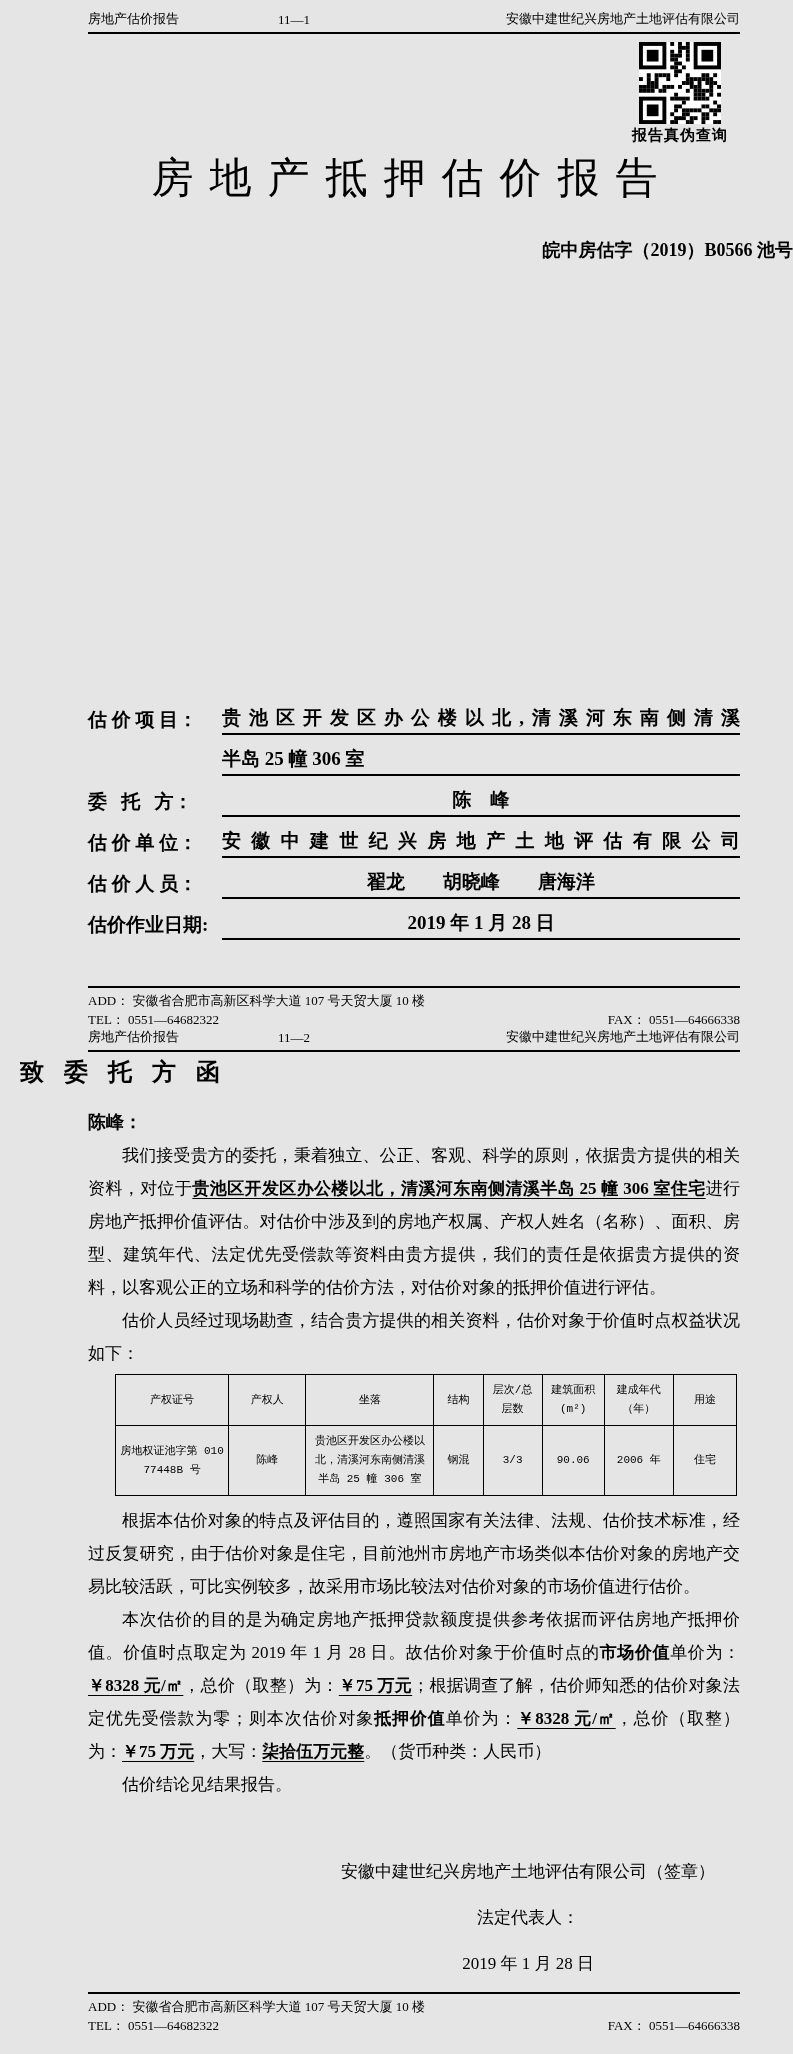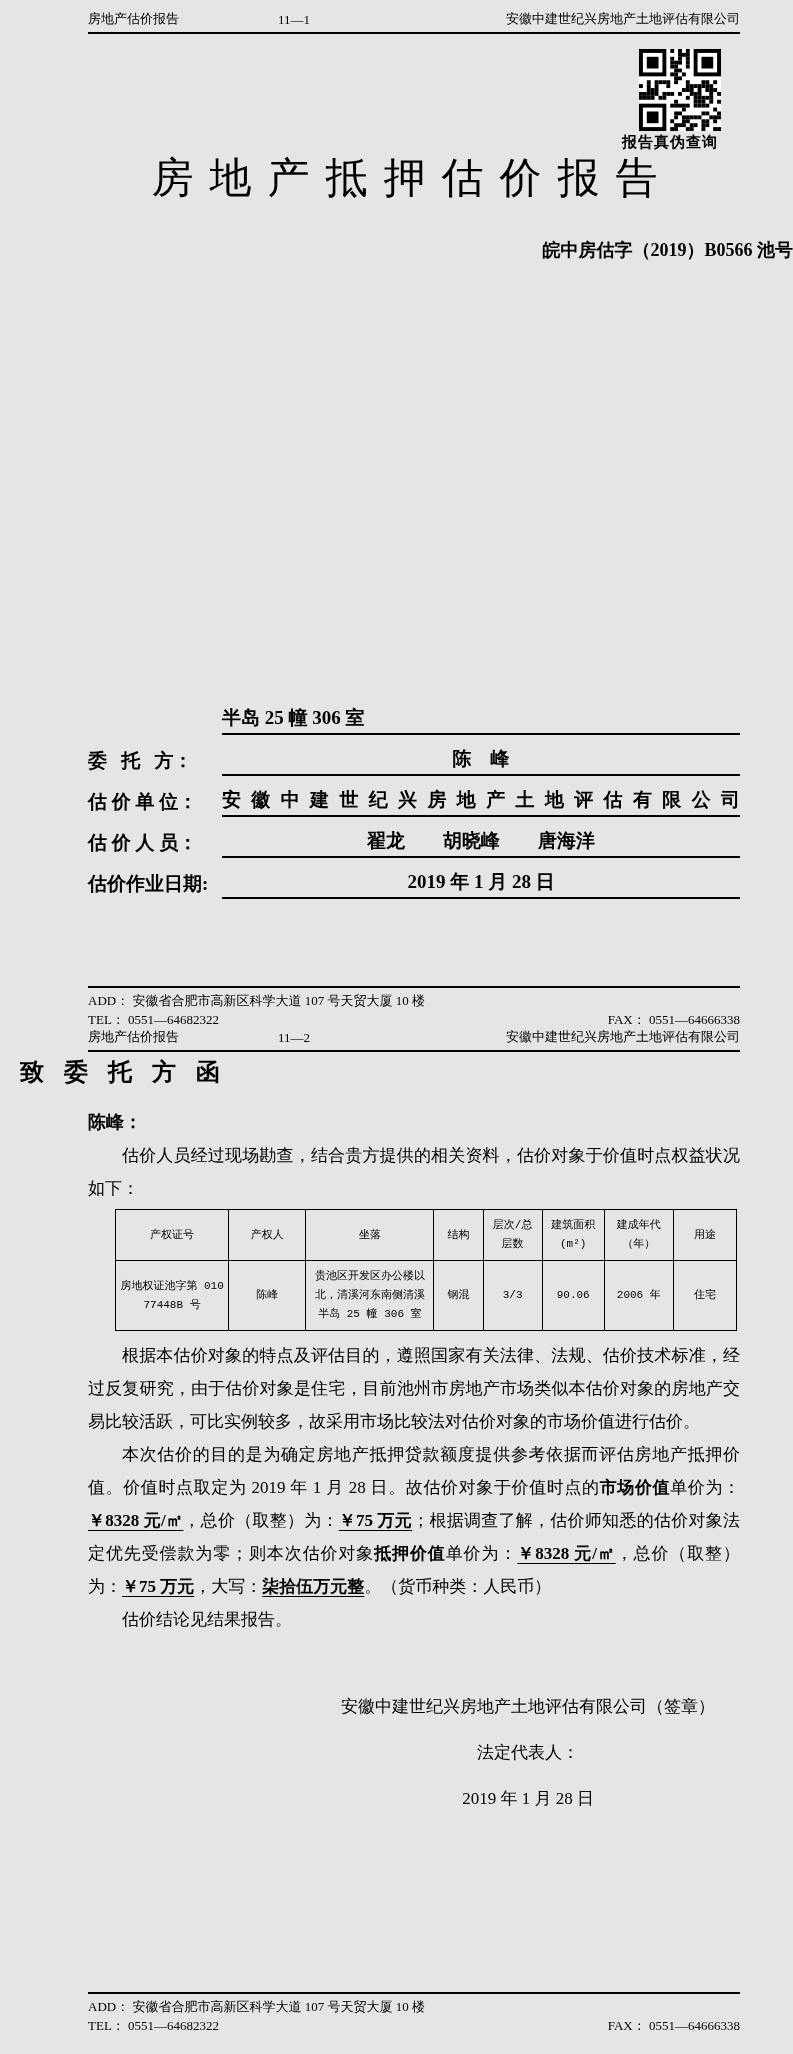--- a/index.html
+++ b/index.html
@@ -29,21 +29,21 @@
 
   .runfoot{
     position:absolute;left:88px;right:53px;
     border-top:2px solid #000;
     padding-top:3px;
     font-size:13px;line-height:19px;
   }
   .runfoot .tf-row{display:flex;justify-content:space-between;}
 
   
-  .qr-wrap{position:absolute;top:49px;left:622px;width:116px;text-align:left;}
+  .qr-wrap{position:absolute;top:42px;left:622px;width:116px;text-align:center;}
   .qr-wrap svg{width:82px;height:82px;display:block;margin:0 auto;background:#fff;}
   .qr-caption{font-weight:bold;font-size:15px;letter-spacing:1px;margin-top:2px;white-space:nowrap;}
 
   .main-title{
     position:absolute;top:150px;left:16px;right:0;
     text-align:center;
     font-size:42px;letter-spacing:16px;text-indent:16px;
     white-space:nowrap;
   }
   .doc-no{
@@ -247,20 +247,24 @@
           <rect x="2" y="16" width="3" height="3" fill="#000"></rect>
         </svg>
       <div class="qr-caption">报告真伪查询</div>
     </div>
 
     <div class="main-title">房地产抵押估价报告</div>
     <div class="doc-no">皖中房估字（2019）B0566 池号</div>
 
     <div class="form">
       <div class="field-row">
+        <span class="flabel">估 价 项 目：</span>
+        <span class="fvalue justify">贵池区开发区办公楼以北,清溪河东南侧清溪</span>
+      </div>
+      <div class="field-row">
         <span class="flabel-spacer"></span>
         <span class="fvalue left">半岛 25 幢 306 室</span>
       </div>
       <div class="field-row">
         <span class="flabel">委   托   方：</span>
         <span class="fvalue">陈　峰</span>
       </div>
       <div class="field-row">
         <span class="flabel">估 价 单 位：</span>
         <span class="fvalue justify">安徽中建世纪兴房地产土地评估有限公司</span>
@@ -291,20 +295,21 @@
       <span class="rh-center">11—2</span>
       <span class="rh-right">安徽中建世纪兴房地产土地评估有限公司</span>
     </div>
 
     <div class="letter-title">致委托方函</div>
 
     <div class="letter-flow">
       <div class="salutation">陈峰：</div>
 
       <div id="paras-before">
+          <div class="para"><span>我们接受贵方的委托，秉着独立、公正、客观、科学的原则，依据贵方提供的相关资料，对位于</span><span style="font-weight: bold; text-decoration: underline;">贵池区开发区办公楼以北，清溪河东南侧清溪半岛 25 幢 306 室住宅</span><span>进行房地产抵押价值评估。对估价中涉及到的房地产权属、产权人姓名（名称）、面积、房型、建筑年代、法定优先受偿款等资料由贵方提供，我们的责任是依据贵方提供的资料，以客观公正的立场和科学的估价方法，对估价对象的抵押价值进行评估。</span></div>
           <div class="para"><span>估价人员经过现场勘查，结合贵方提供的相关资料，估价对象于价值时点权益状况如下：</span></div>
         </div>
 
       <table class="rights" id="rights-table">
         <colgroup id="rights-cols">
             <col style="width: 113px;">
             <col style="width: 77px;">
             <col style="width: 128px;">
             <col style="width: 49px;">
             <col style="width: 59px;">

